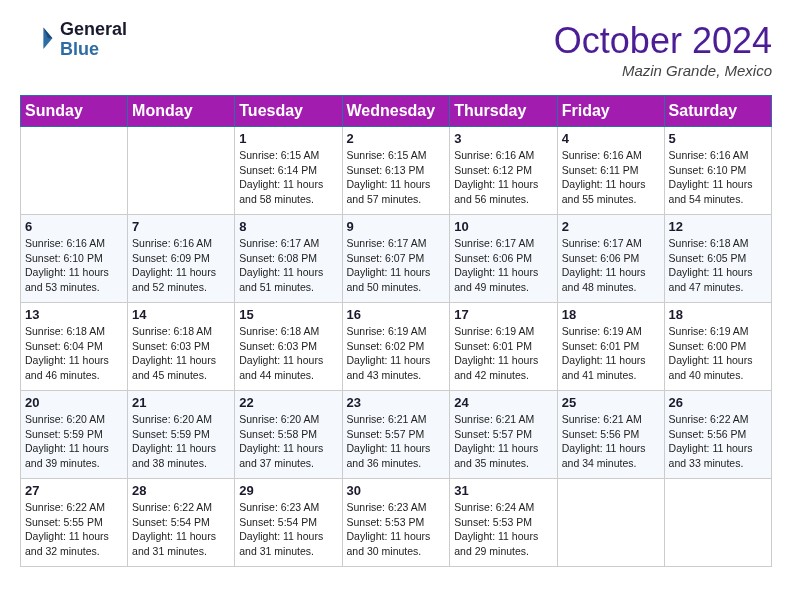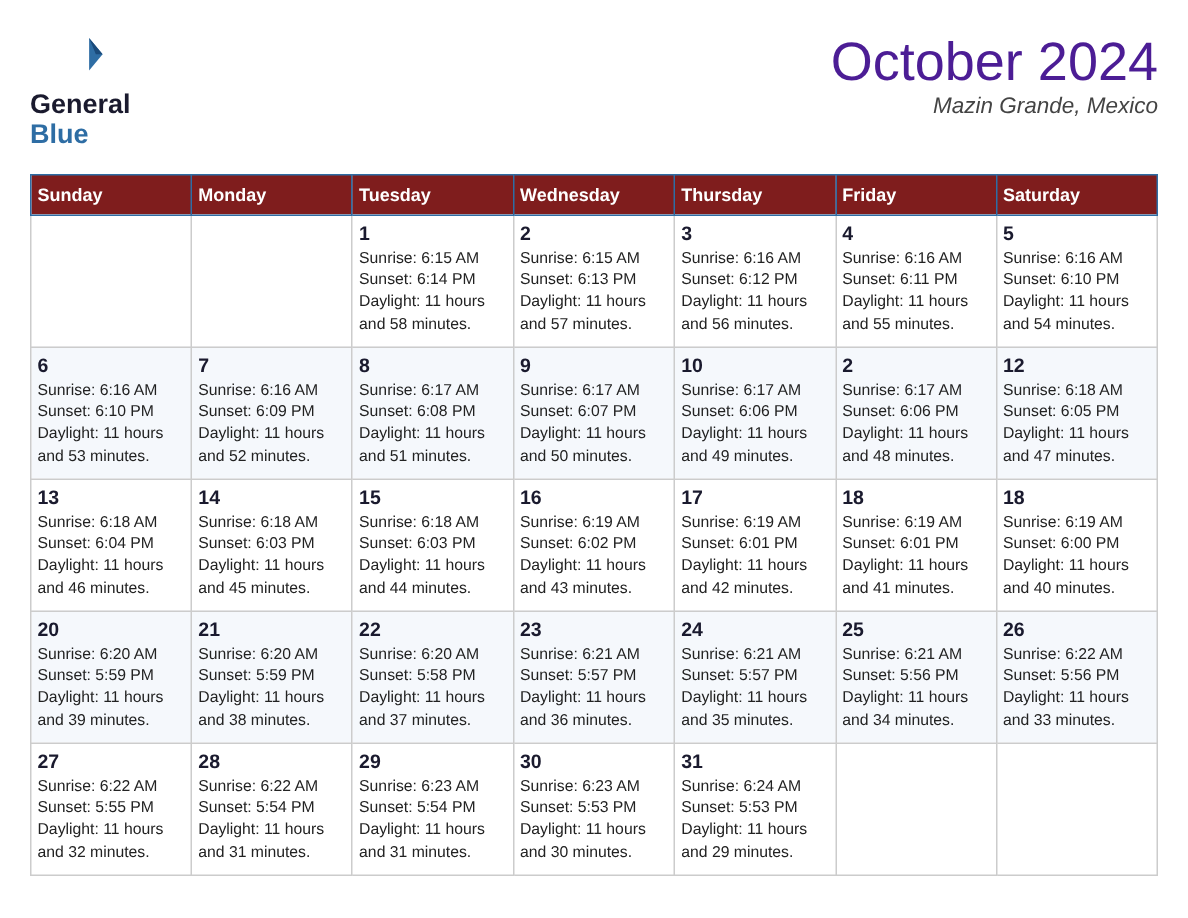--- a/index.html
+++ b/index.html
@@ -13,21 +13,20 @@
     .header {
       display: flex;
       justify-content: space-between;
       align-items: flex-start;
       margin-bottom: 16px;
     }
     .logo {
       display: flex;
       align-items: center;
       gap: 4px;
-      flex-direction: column;
     }
     .logo-text {
       font-size: 18px;
       font-weight: bold;
       color: #1a1a2e;
       line-height: 1.1;
     }
     .logo-blue {
       color: #2e6da4;
     }
@@ -47,25 +46,25 @@
       font-size: 15px;
       color: #444;
       font-style: italic;
     }
     table {
       width: 100%;
       border-collapse: collapse;
       font-size: 11px;
     }
     thead tr th {
-      background: #7f1d1d;
+      background: #a21caf;
       color: #fff;
       padding: 6px 4px;
       text-align: left;
-      font-size: 12px;
+      font-size: 16px;
       font-weight: bold;
       border: 1px solid #2e6da4;
     }
     tbody tr td {
       border: 1px solid #ccc;
       vertical-align: top;
       padding: 4px;
       min-height: 80px;
       height: 88px;
       width: 108px;

